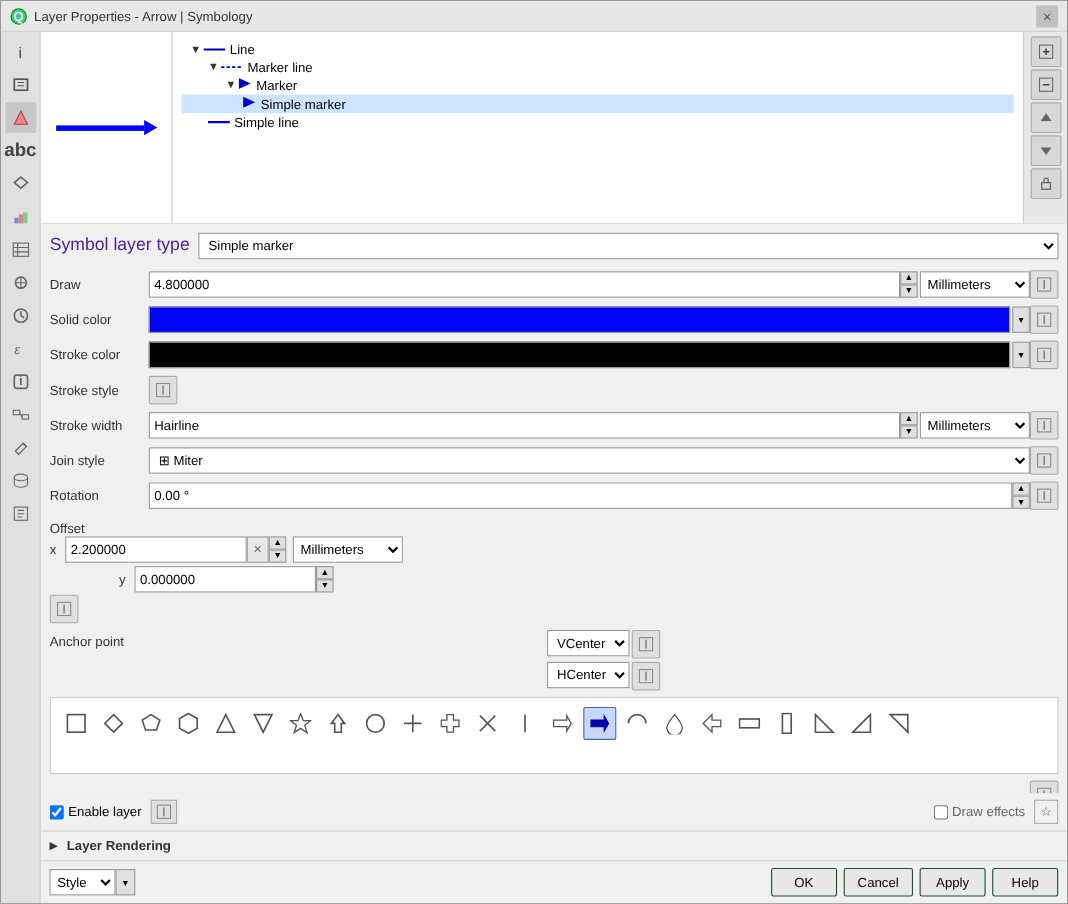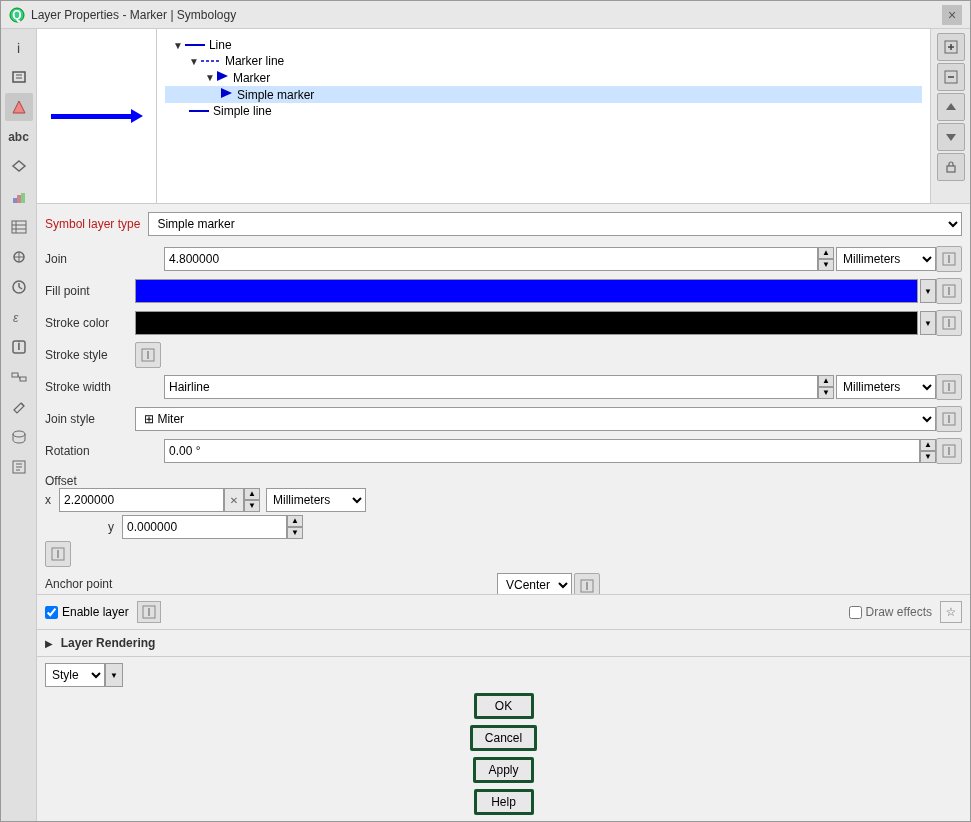--- a/index.html
+++ b/index.html
@@ -41,30 +41,30 @@
     .tree-icon { margin-right: 4px; }
     .tree-label { font-size: 12px; }
 
     .tree-right-btns { width: 40px; background: #e8e8e8; border-left: 1px solid #ccc; display: flex; flex-direction: column; align-items: center; padding: 4px 0; gap: 2px; }
     .tree-btn { width: 28px; height: 28px; background: #d8d8d8; border: 1px solid #aaa; cursor: pointer; display: flex; align-items: center; justify-content: center; font-size: 14px; border-radius: 2px; }
 
     
     .properties-area { flex: 1; overflow-y: auto; padding: 8px; background: #f0f0f0; }
 
     .sym-layer-type-row { display: flex; align-items: center; margin-bottom: 10px; gap: 8px; }
-    .sym-layer-type-label { font-size: 12px; color: #b91c1c; }
+    .sym-layer-type-label { font-size: 16px; color: #4c1d95; }
     .sym-layer-type-select { flex: 1; height: 24px; border: 1px solid #999; background: white; padding: 0 4px; font-size: 12px; }
 
     .prop-row { display: flex; align-items: center; margin-bottom: 6px; min-height: 26px; }
     .prop-label { width: 90px; font-size: 12px; color: #333; flex-shrink: 0; }
     .prop-control { flex: 1; display: flex; align-items: center; gap: 2px; }
     .prop-action-btn { width: 26px; height: 26px; background: #e0e0e0; border: 1px solid #aaa; cursor: pointer; display: flex; align-items: center; justify-content: center; font-size: 10px; border-radius: 2px; flex-shrink: 0; }
 
     .num-input-group { flex: 1; display: flex; }
-    .num-input { flex: 1; height: 24px; border: 1px solid #999; background: white; padding: 0 4px; font-size: 12px; margin-left: 29px; }
+    .num-input { flex: 1; height: 24px; border: 1px solid #999; background: white; padding: 0 4px; font-size: 12px; }
     .spin-btns { display: flex; flex-direction: column; }
     .spin-btn { width: 16px; height: 12px; background: #e0e0e0; border: 1px solid #999; cursor: pointer; font-size: 8px; display: flex; align-items: center; justify-content: center; line-height: 1; }
 
     .unit-select { width: 100px; height: 24px; border: 1px solid #999; background: white; padding: 0 2px; font-size: 12px; }
 
     .color-btn { flex: 1; height: 24px; border: 1px solid #999; cursor: pointer; position: relative; }
     .color-btn-blue { background: #0000ff; }
     .color-btn-black { background: #000000; }
     .color-arrow { width: 16px; height: 24px; background: #e0e0e0; border: 1px solid #999; cursor: pointer; display: flex; align-items: center; justify-content: center; font-size: 8px; }
 
@@ -89,60 +89,60 @@
     .checkbox-label { display: flex; align-items: center; gap: 4px; cursor: pointer; }
     .checkbox-label input { margin: 0; }
     .enable-btn { width: 24px; height: 22px; background: #e0e0e0; border: 1px solid #aaa; cursor: pointer; font-size: 11px; display: flex; align-items: center; justify-content: center; }
     .draw-effects-label { display: flex; align-items: center; gap: 4px; cursor: pointer; color: #666; }
     .star-btn { width: 22px; height: 22px; background: transparent; border: 1px solid #aaa; cursor: pointer; font-size: 12px; display: flex; align-items: center; justify-content: center; color: #666; }
 
     .layer-rendering-row { display: flex; align-items: center; padding: 6px 8px; gap: 4px; border-bottom: 1px solid #ccc; cursor: pointer; }
     .layer-rendering-arrow { font-size: 10px; color: #333; margin-right: 4px; }
     .layer-rendering-label { font-size: 12px; font-weight: bold; color: #333; }
 
-    .bottom-buttons { display: flex; align-items: center; padding: 6px 8px; gap: 6px; justify-content: flex-end; flex-direction: column; }
+    .bottom-buttons { display: flex; align-items: center; padding: 6px 8px; gap: 6px; justify-content: flex-end; }
     .style-btn-group { display: flex; align-items: center; margin-right: auto; }
     .style-select-sm { height: 24px; border: 1px solid #999; background: white; padding: 0 2px; font-size: 12px; width: 60px; }
     .style-dropdown-btn { width: 18px; height: 24px; background: #e0e0e0; border: 1px solid #999; cursor: pointer; font-size: 8px; display: flex; align-items: center; justify-content: center; }
-    .dialog-btn { height: 26px; min-width: 60px; background: #e8e8e8; border: 3px solid #14532d; cursor: pointer; font-size: 12px; padding: 0 12px; border-radius: 2px; }
+    .dialog-btn { height: 26px; min-width: 60px; background: #e8e8e8; border: 1px solid #14532d; cursor: pointer; font-size: 12px; padding: 0 12px; border-radius: 2px; }
   </style>
 </head>
 <body>
 
 <div class="window">
 
   <div class="title-bar">
     <span class="title-bar-icon">
       <svg width="16" height="16" viewBox="0 0 16 16">
           <circle cx="8" cy="8" r="7" fill="#3c8" stroke="#090" stroke-width="1"></circle>
           <text x="8" y="12" text-anchor="middle" font-size="10" fill="white" font-weight="bold">Q</text>
         </svg>
     </span>
-    <span class="title-bar-text">Layer Properties - Marker | Symbology</span>
+    <span class="title-bar-text">Layer Properties - Arrow | Symbology</span>
     <button class="title-bar-close">×</button>
   </div>
 
   <div class="main-content">
 
     <div class="sidebar">
       <button class="sidebar-btn">ℹ</button>
       <button class="sidebar-btn">
         <svg width="16" height="16" viewBox="0 0 16 16">
             <rect x="2" y="3" width="12" height="10" fill="none" stroke="#555" stroke-width="1.5"></rect>
             <line x1="5" y1="6" x2="11" y2="6" stroke="#555" stroke-width="1"></line>
             <line x1="5" y1="9" x2="11" y2="9" stroke="#555" stroke-width="1"></line>
           </svg>
       </button>
       <button class="sidebar-btn active">
         <svg width="16" height="16" viewBox="0 0 16 16">
             <polygon points="8,2 14,14 2,14" fill="#e88" stroke="#a44" stroke-width="1"></polygon>
           </svg>
       </button>
       <button class="sidebar-btn">
-        <span style="font-weight:bold;font-size:12px;color:#444">abc</span>
+        <span style="font-weight:bold;font-size:17px;color:#444">abc</span>
       </button>
       <button class="sidebar-btn">
         <svg width="16" height="16" viewBox="0 0 16 16">
             <polygon points="8,2 14,7 8,12 2,7" fill="none" stroke="#666" stroke-width="1.5"></polygon>
           </svg>
       </button>
       <button class="sidebar-btn">
         <svg width="16" height="16" viewBox="0 0 16 16">
             <rect x="2" y="9" width="4" height="5" fill="#88c"></rect>
             <rect x="6" y="6" width="4" height="8" fill="#c88"></rect>
@@ -309,21 +309,21 @@
       <div class="properties-area">
 
         <div class="sym-layer-type-row">
           <span class="sym-layer-type-label">Symbol layer type</span>
           <select class="sym-layer-type-select">
             <option>Simple marker</option>
           </select>
         </div>
 
         <div class="prop-row">
-          <span class="prop-label">Join</span>
+          <span class="prop-label">Draw</span>
           <div class="prop-control">
             <div class="num-input-group">
               <input class="num-input" type="text" value="4.800000" style="">
               <div class="spin-btns">
                 <button class="spin-btn">▲</button>
                 <button class="spin-btn">▼</button>
               </div>
             </div>
             <select class="unit-select">
               <option>Millimeters</option>
@@ -331,21 +331,21 @@
           </div>
           <button class="prop-action-btn">
             <svg width="14" height="14" viewBox="0 0 14 14">
                 <rect x="1" y="1" width="12" height="12" fill="none" stroke="#888" stroke-width="1"></rect>
                 <line x1="7" y1="3" x2="7" y2="11" stroke="#888" stroke-width="1.5"></line>
               </svg>
           </button>
         </div>
 
         <div class="prop-row">
-          <span class="prop-label">Fill point</span>
+          <span class="prop-label">Solid color</span>
           <div class="prop-control">
             <button class="color-btn color-btn-blue" style="flex:1;height:24px;background:#0000ff;border:1px solid #999;"></button>
             <button class="color-arrow">▼</button>
           </div>
           <button class="prop-action-btn">
             <svg width="14" height="14" viewBox="0 0 14 14">
                 <rect x="1" y="1" width="12" height="12" fill="none" stroke="#888" stroke-width="1"></rect>
                 <line x1="7" y1="3" x2="7" y2="11" stroke="#888" stroke-width="1.5"></line>
               </svg>
           </button>

